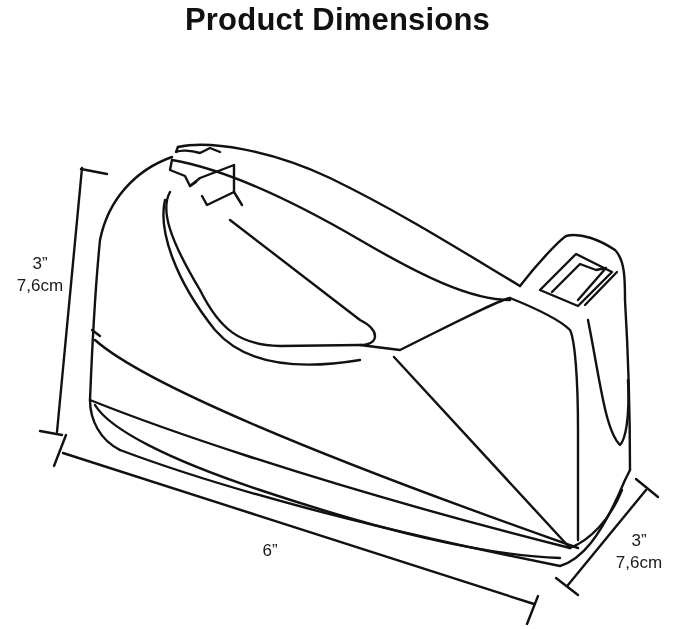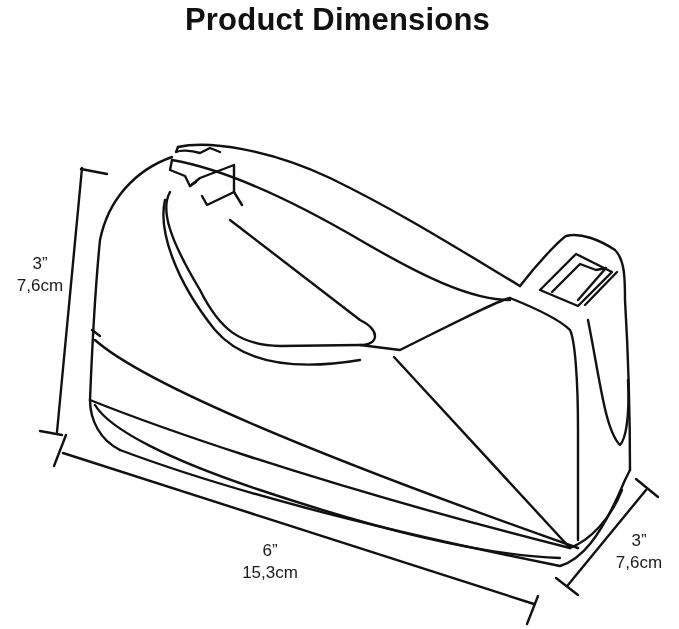--- a/index.html
+++ b/index.html
@@ -79,19 +79,18 @@
   </g>
 </svg>
 
 <div class="label" style="left:2px; top:253px; width:76px;">
   <span>3”</span>
   <span>7,6cm</span>
 </div>
 
 <div class="label" style="left:222px; top:540px; width:96px;">
   <span>6”</span>
-  <span>15,3cm</span>
 </div>
 
 <div class="label" style="left:600px; top:530px; width:78px;">
   <span>3”</span>
   <span>7,6cm</span>
 </div>
 
 </body></html>

